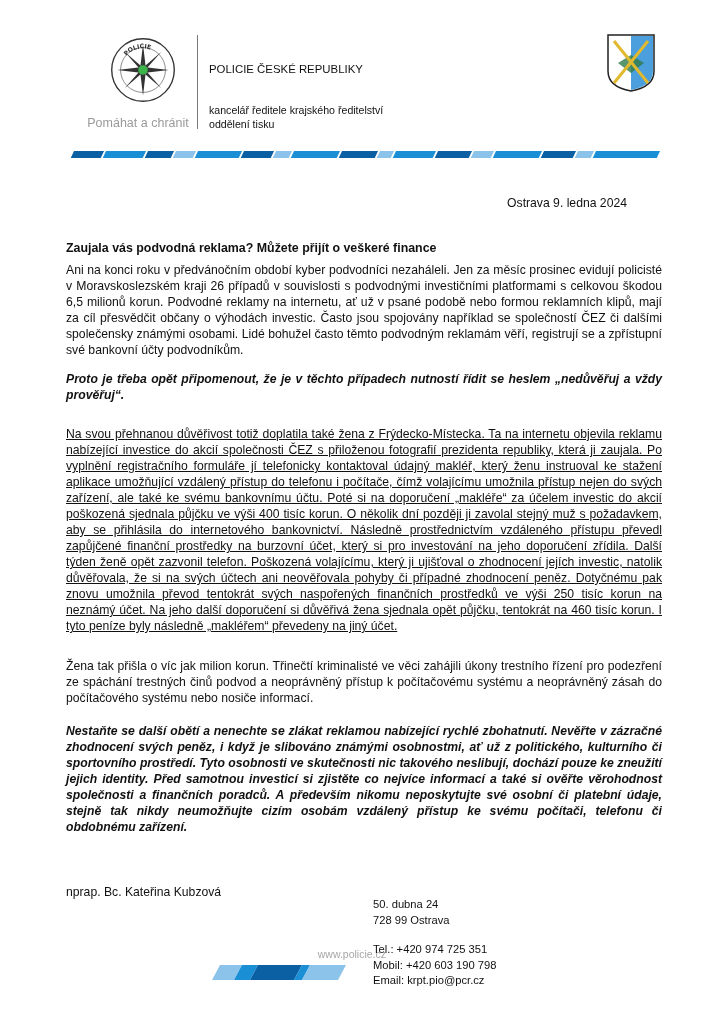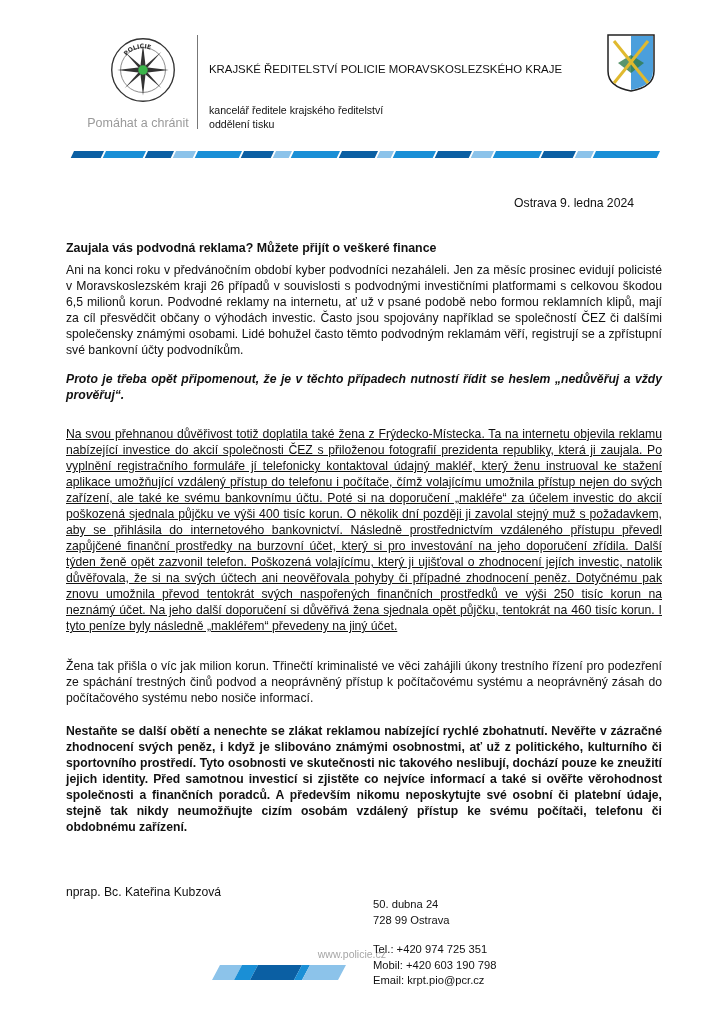--- a/index.html
+++ b/index.html
@@ -8,28 +8,28 @@
       font-family: "Liberation Sans", sans-serif; color: #111;
     }
     .logo-block { position: absolute; left: 88px; top: 36px; width: 110px; text-align: center; }
     .logo-svg { display: block; margin: 0 auto; width: 68px; height: 68px; }
     .motto { font-size: 12.5px; color: #9a9a9a; margin-top: 12px; white-space: nowrap; margin-left: -10px; }
     .vsep { position: absolute; left: 197px; top: 35px; width: 1px; height: 94px; background: #777; }
     .hdr { position: absolute; left: 209px; top: 62px; font-size: 11.4px; line-height: 14px; color: #111; }
     .hdr2 { position: absolute; left: 209px; top: 103px; font-size: 10.6px; line-height: 14px; color: #111; }
     .crest { position: absolute; left: 606px; top: 33px; width: 50px; height: 60px; }
     .stripe { position: absolute; left: 70px; top: 151px; width: 591px; height: 7px; }
-    .date { position: absolute; right: 90px; top: 196px; font-size: 12.2px; }
+    .date { position: absolute; right: 97px; top: 196px; font-size: 12.2px; }
     .content { position: absolute; left: 66px; width: 596px; font-size: 12.2px; line-height: 16px; text-align: justify; }
     .title { top: 240px; font-weight: bold; font-size: 12.4px; }
     .p1 { top: 262px; }
     .p2 { top: 371px; font-weight: bold; font-style: italic; }
     .p3 { top: 426px; text-decoration: underline; }
     .p4 { top: 658px; }
-    .p5 { top: 723px; font-weight: bold; }
+    .p5 { top: 723px; font-weight: bold; font-style: italic; }
     .sign { position: absolute; left: 66px; top: 885px; font-size: 12.2px; }
     .addr { position: absolute; left: 373px; top: 897px; font-size: 11.2px; line-height: 15.5px; }
     .addr .gap { height: 14px; }
     .web { position: absolute; left: 306px; top: 948px; font-size: 10.5px; color: #a6a6a6; width: 80px; text-align: right; }
     .bar { position: absolute; left: 212px; top: 965px; width: 134px; height: 15px; }
   </style>
 </head>
 <body>
 
 <div class="logo-block">
@@ -49,21 +49,21 @@
     <circle cx="50" cy="50" r="7" fill="#3bb54a"></circle>
     <path id="arcTop" d="M 18 50 A 32 32 0 0 1 82 50" fill="none"></path>
     <text font-size="9" font-weight="bold" fill="#333" font-family="DejaVu Sans, sans-serif"><textPath href="#arcTop" startOffset="22%">POLICIE</textPath></text>
   </svg>
   <div class="motto">Pomáhat a chránit</div>
 </div>
 
 <div class="vsep"></div>
 
 <div class="hdr">
-  <div>KRAJSKÉ ŘEDITELSTVÍ POLICIE MORAVSKOSLEZSKÉHO KRAJE</div>
+  <div>POLICIE ČESKÉ REPUBLIKY</div>
 </div>
 <div class="hdr2">
   <div>kancelář ředitele krajského ředitelství</div>
   <div>oddělení tisku</div>
 </div>
 
 <svg class="crest" viewBox="0 0 50 60">
   <path d="M2 2 H48 V38 Q48 54 25 58 Q2 54 2 38 Z" fill="#ffffff" stroke="#222" stroke-width="1.5"></path>
   <path d="M25 3 H47 V38 Q47 53 25 57 Z" fill="#4b9fdc"></path>
   <path d="M12 30 L25 22 L38 30 L25 40 Z" fill="#2f7a4a" opacity="0.8"></path>

